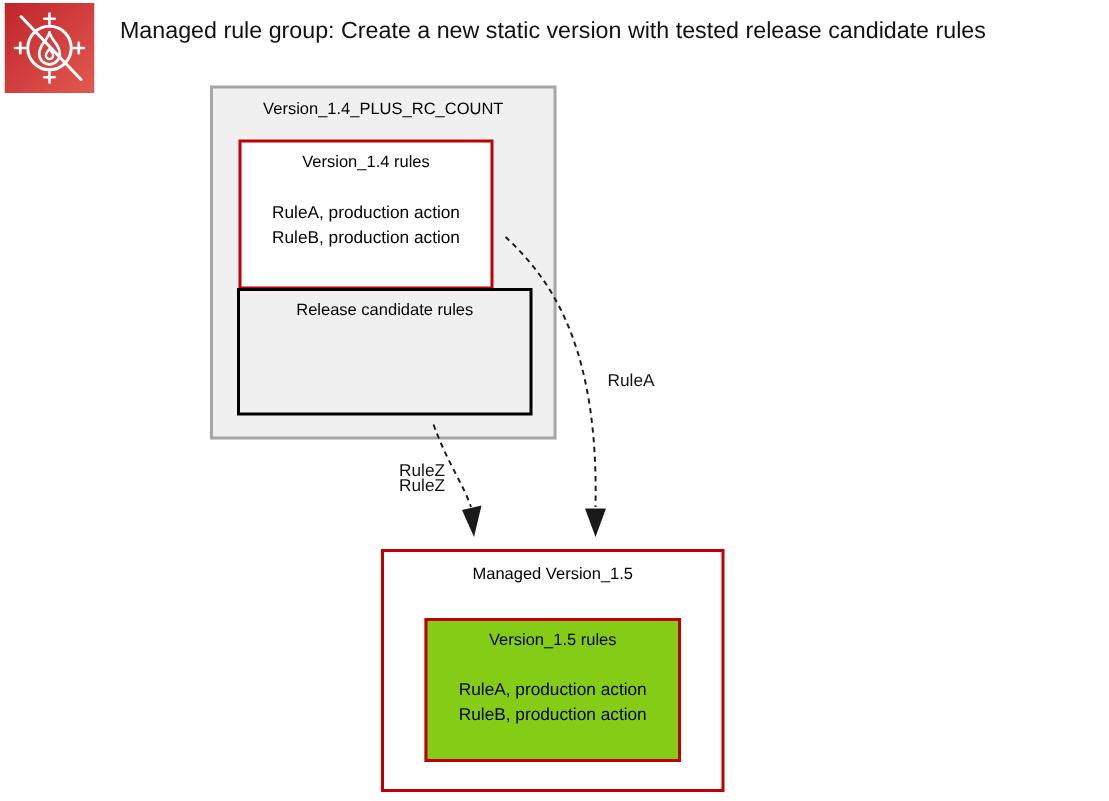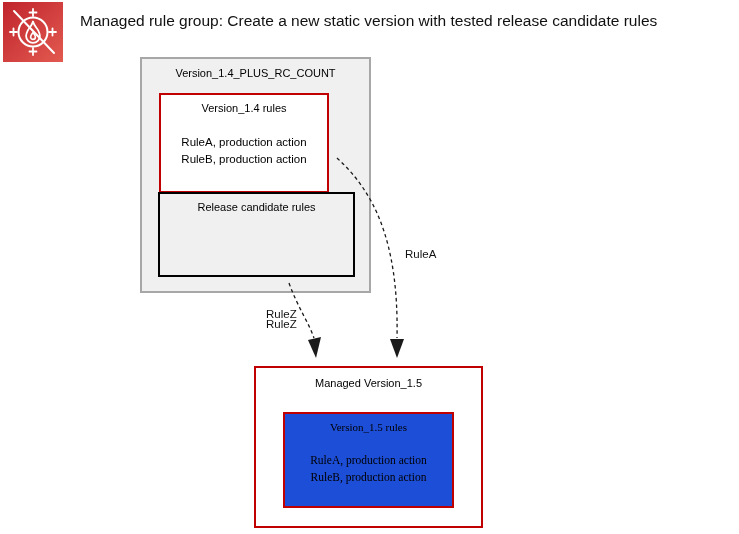--- a/index.html
+++ b/index.html
@@ -53,24 +53,23 @@
     padding-top:6px;
   }
   #static-box{
     left:254px;top:366px;width:229px;height:162px;
     background:#fff;
     border:2.5px solid var(--accent-red);
     padding-top:8px;
   }
   #version15-box{
     left:283px;top:412px;width:171px;height:96px;
-    background:#1d4ed8;
+    background:#84cc16;
     border:2px solid var(--accent-red);
     padding-top:6px;
-    font-family:Liberation Serif, serif;
   }
   
   .arrow-label{font-size:11.5px;line-height:16px;color:#111;white-space:nowrap;}
   #label-rule-a{left:405px;top:246px;}
   #label-rule-b{left:266px;top:306px;}
   #label-rule-z{left:266px;top:316px;}
   
   #arrows-svg{left:0;top:0;width:739px;height:534px;pointer-events:none;}
 </style>
 </head>

